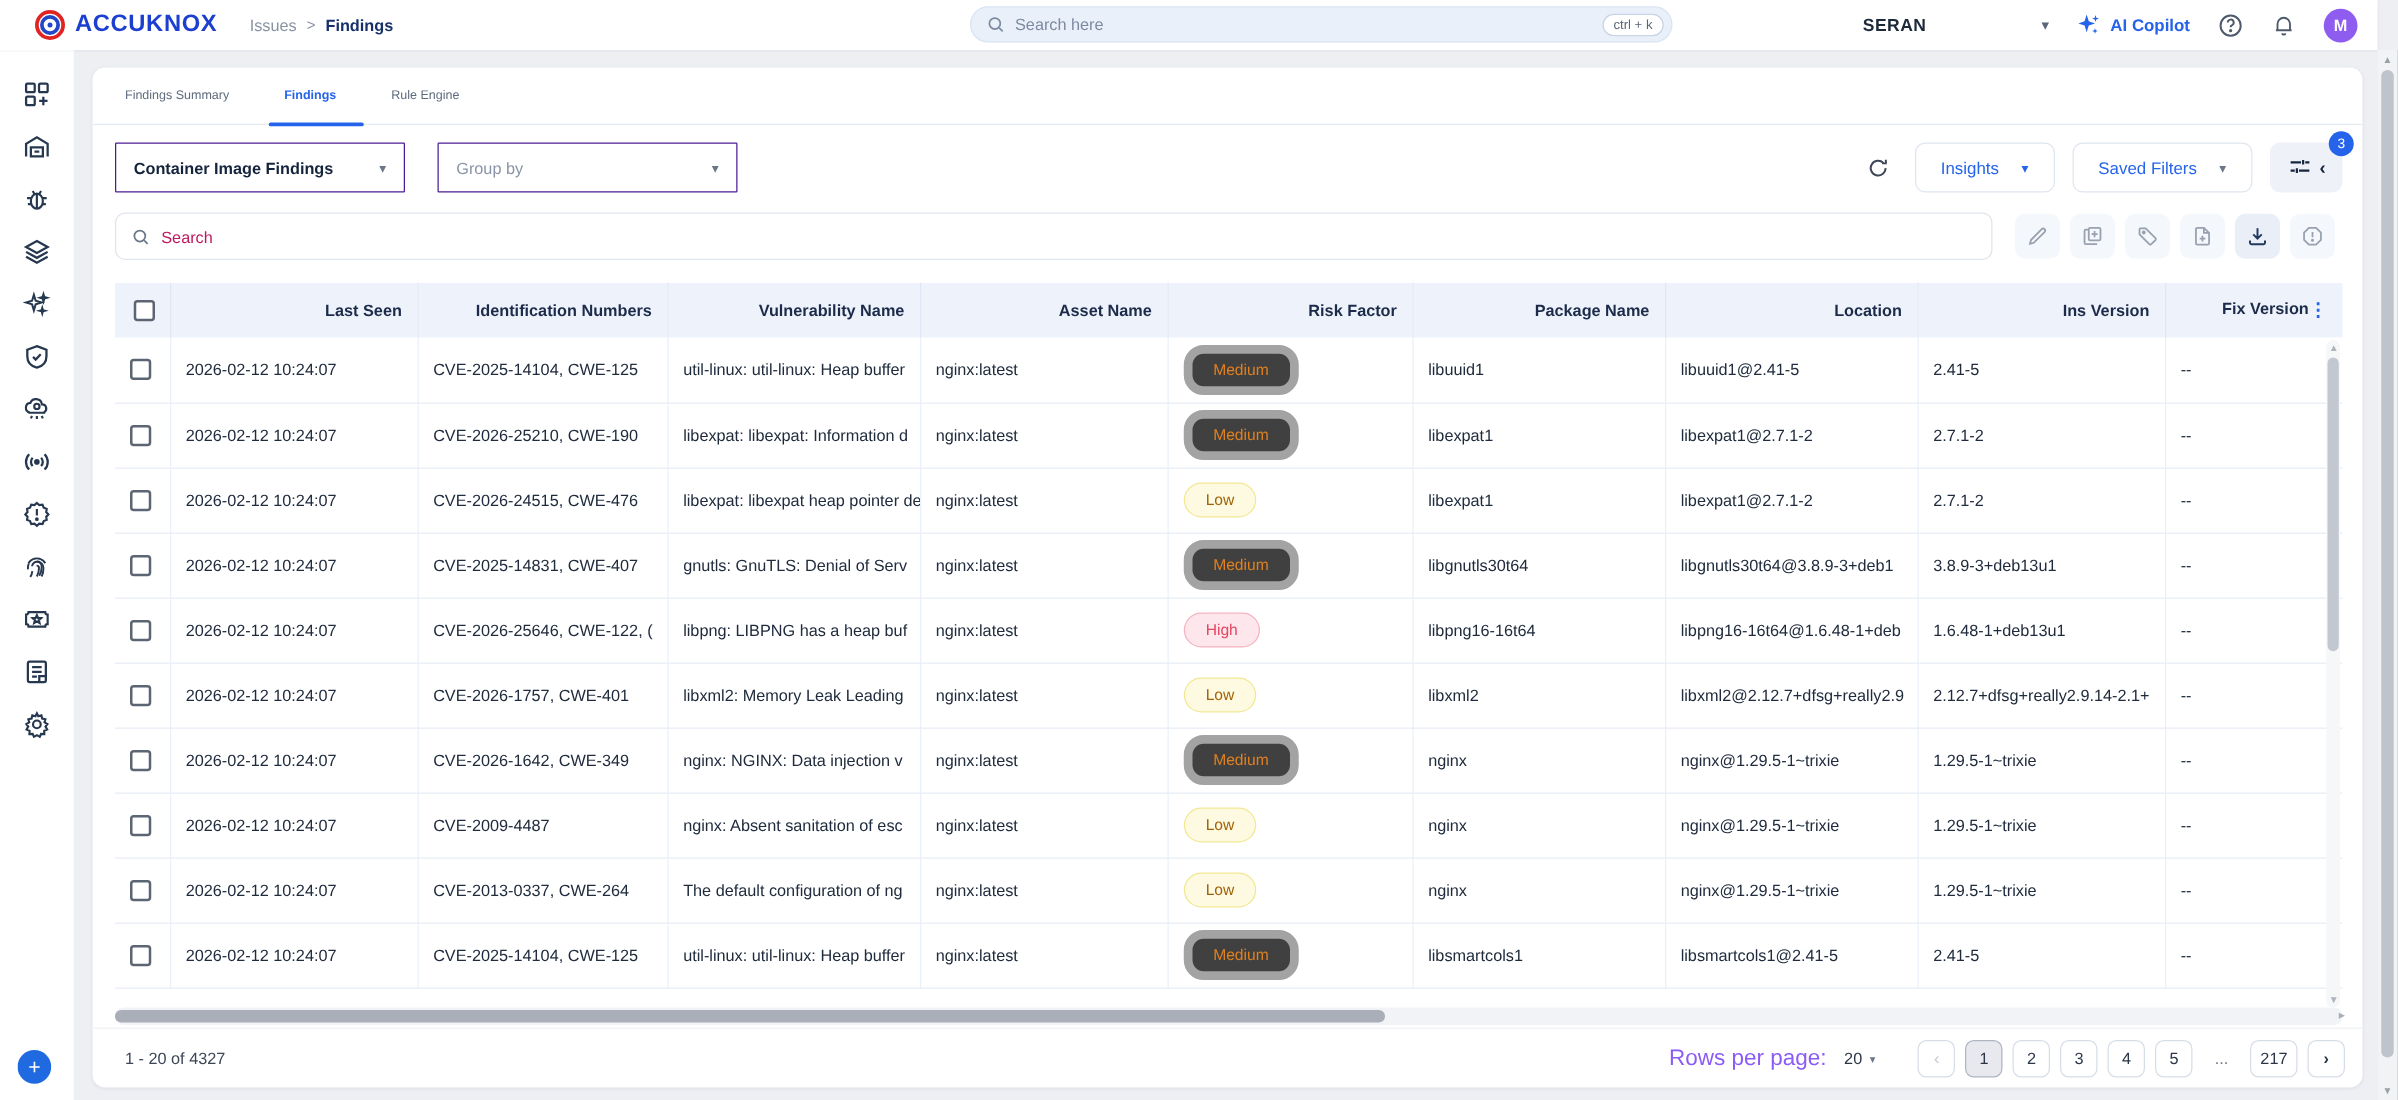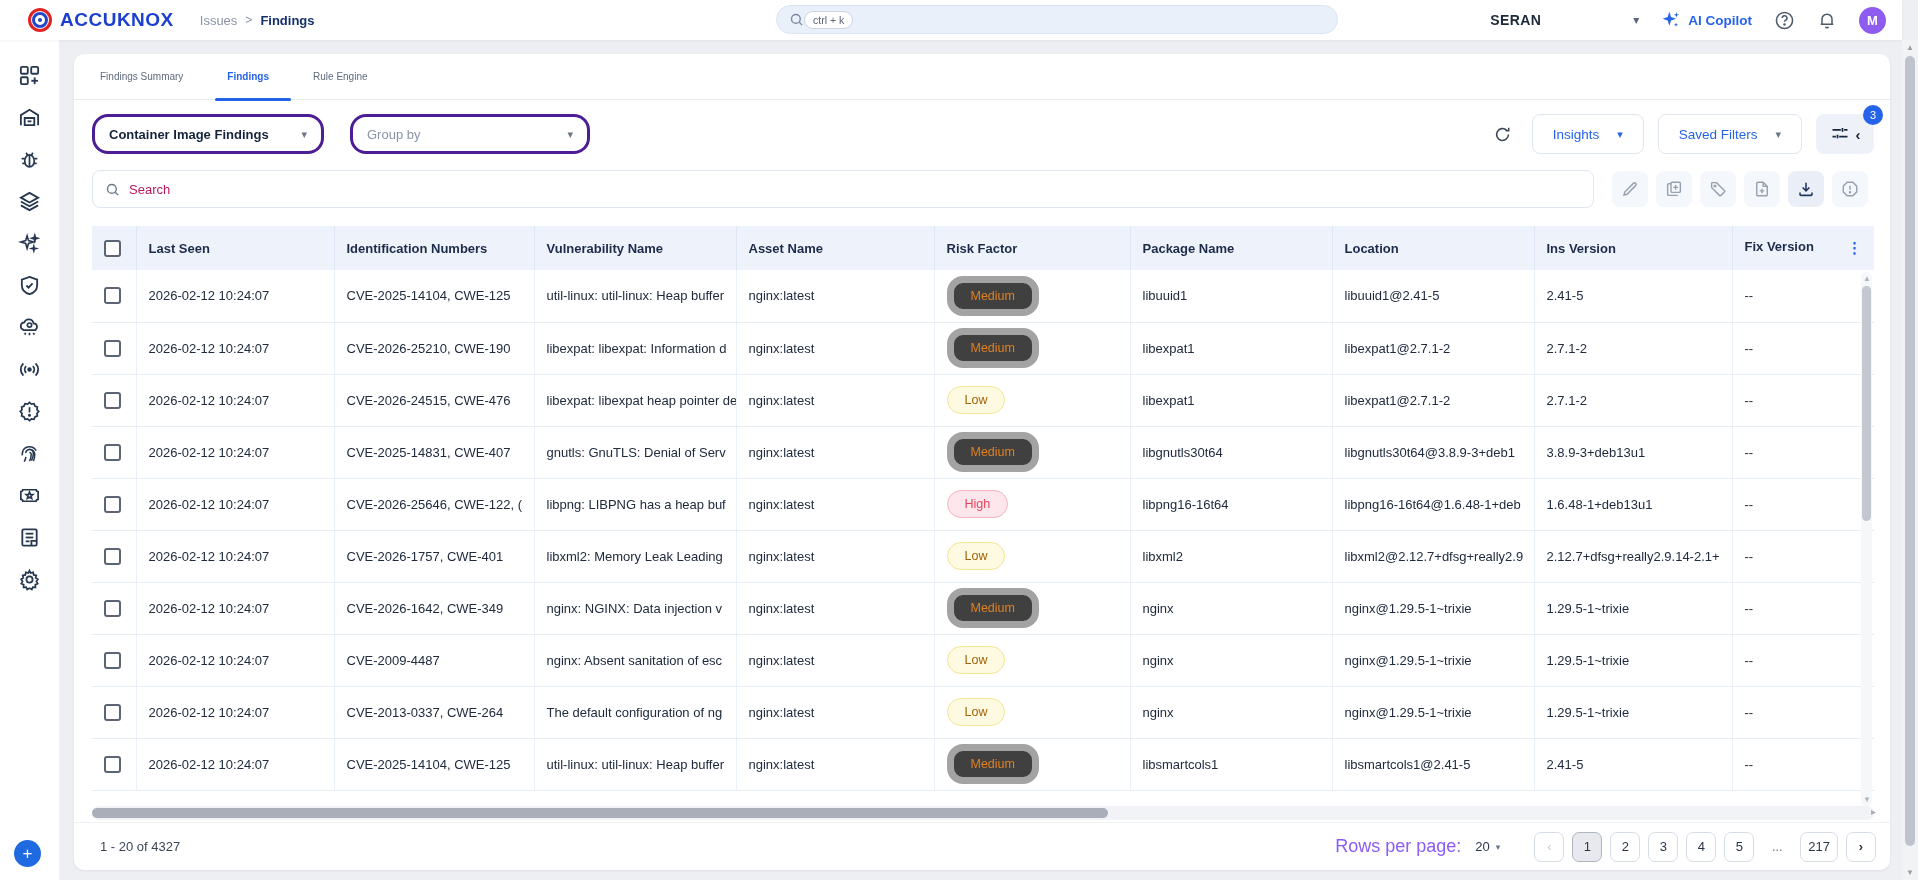--- a/index.html
+++ b/index.html
@@ -35,21 +35,21 @@
 
   
   .card { position:fixed; left:74px; top:54px; width:1816px; height:816px; background:#fff; border-radius:10px; box-shadow:0 1px 3px rgba(25,40,70,.07); display:flex; flex-direction:column; overflow:hidden; }
 
   .tabs-row { height:46px; display:flex; align-items:center; gap:44px; padding-left:26px; border-bottom:1px solid #e6eaf1; flex:none; }
   .tab { font-size:10px; color:#5f6b7d; cursor:pointer; position:relative; height:100%; display:flex; align-items:center; }
   .tab.active { color:#2563eb; font-weight:bold; }
   .tab.active::after { content:""; position:absolute; left:-12px; right:-22px; bottom:-2px; height:3px; background:#2563eb; border-radius:2px; }
 
   .filter-row { flex:none; display:flex; align-items:center; padding:14px 16px 12px 18px; }
-  .select-box { height:40px; border:3px solid #4c1d95; border-radius:16px; background:#fff; display:flex; align-items:center; justify-content:space-between; padding:0 14px; cursor:pointer; }
+  .select-box { height:40px; border:1px solid #4c1d95; border-radius:1px; background:#fff; display:flex; align-items:center; justify-content:space-between; padding:0 14px; cursor:pointer; }
   .select-box .lbl { font-size:13px; font-weight:bold; color:#15243d; }
   .select-box .ph { font-size:13px; color:#8a94a6; }
   .sel-chev { color:#6b7687; font-size:11px; margin-left:10px; }
   .w-type { width:232px; }
   .w-group { width:240px; margin-left:26px; }
   .filter-right { margin-left:auto; display:flex; align-items:center; gap:14px; }
   .refresh-btn { background:none; border:none; color:#3c4656; cursor:pointer; display:flex; margin-right:6px; }
   .outline-btn { height:40px; border:1px solid #dfe5ee; border-radius:8px; background:#fff; color:#2563eb; font-size:13.5px; display:flex; align-items:center; gap:8px; padding:0 20px; cursor:pointer; }
   .filter-toggle { position:relative; height:40px; width:58px; border:none; border-radius:8px; background:#eef2f8; color:#17263e; display:flex; align-items:center; justify-content:center; gap:6px; cursor:pointer; }
   .filter-badge { position:absolute; top:-9px; right:-9px; width:20px; height:20px; border-radius:50%; background:#2563eb; color:#fff; font-size:11px; display:flex; align-items:center; justify-content:center; }
@@ -57,21 +57,21 @@
   .search-row { flex:none; display:flex; align-items:center; padding:4px 16px 0 18px; gap:10px; }
   .table-search { flex:none; width:1502px; height:38px; border:1px solid #dfe5ee; border-radius:8px; display:flex; align-items:center; padding:0 12px; gap:9px; color:#6b7687; }
   .table-search .placeholder { font-size:13px; color:#be185d; }
   .action-icons { display:flex; align-items:center; gap:8px; margin-left:8px; }
   .act { width:36px; height:36px; border:none; border-radius:8px; background:#f4f7fb; color:#98a1af; display:flex; align-items:center; justify-content:center; cursor:pointer; }
   .act.dark { color:#22395e; background:#e9eef7; }
 
   
   .table-zone { flex:1; position:relative; padding:18px 16px 0 18px; overflow:hidden; }
   table { width:100%; border-collapse:collapse; table-layout:fixed; font-size:13px; }
-  thead th { background:#eef3fb; height:44px; text-align:left; font-weight:bold; color:#1c2b4a; padding:0 12px; border-right:1px solid #dde7f5; white-space:nowrap; overflow:hidden; }
+  thead th { background:#eef3fb; height:44px; text-align:right; font-weight:bold; color:#1c2b4a; padding:0 12px; border-right:1px solid #dde7f5; white-space:nowrap; overflow:hidden; }
   thead th:first-child { border-right:1px solid #dde7f5; }
   thead th:last-child { border-right:none; }
   tbody td { height:52px; padding:0 12px; border-bottom:1px solid #e7edf5; border-right:1px solid #eaf0f9; color:#202c3d; white-space:nowrap; overflow:hidden; }
   tbody td:last-child { border-right:none; }
   .cb { width:17px; height:17px; border:2px solid #5b6573; border-radius:3px; background:#fff; display:inline-block; vertical-align:middle; cursor:pointer; }
   .kebab { color:#2563eb; font-size:15px; letter-spacing:0; float:right; cursor:pointer; font-weight:bold; }
   .pill { display:inline-block; padding:6px 17px; border-radius:16px; font-size:12.5px; }
   .risk-medium { color:#e1801e; background:#404040; border:7px solid #a3a3a3; }
   .risk-low { color:#a16207; background:#fdfae1; border:1px solid #f2e793; }
   .risk-high { color:#e5455f; background:#fde6ec; border:1px solid #f6b3c0; }
@@ -115,20 +115,21 @@
     <span class="bc-section">Issues</span>
     <span class="bc-sep">&gt;</span>
     <span class="bc-page">Findings</span>
   </nav>
 
   <div class="global-search">
     <svg width="15" height="15" viewBox="0 0 24 24" fill="none" stroke="#7c8aa0" stroke-width="2.2">
         <circle cx="11" cy="11" r="7"></circle>
         <line x1="16.5" y1="16.5" x2="21" y2="21"></line>
       </svg>
+    <span class="placeholder">Search here</span>
     <span class="kbd-badge">ctrl + k</span>
   </div>
 
   <div class="topbar-right">
     <span class="tenant">SERAN</span>
     <span class="chev">▾</span>
     <div class="copilot">
       <svg width="20" height="20" viewBox="0 0 24 24" fill="#2563eb">
         <path d="M10 2 L12 8.5 L18 10.5 L12 12.5 L10 19 L8 12.5 L2 10.5 L8 8.5 Z"></path>
         <path d="M18.5 2.5 L19.3 5 L21.8 5.8 L19.3 6.6 L18.5 9 L17.7 6.6 L15.2 5.8 L17.7 5 Z"></path>

